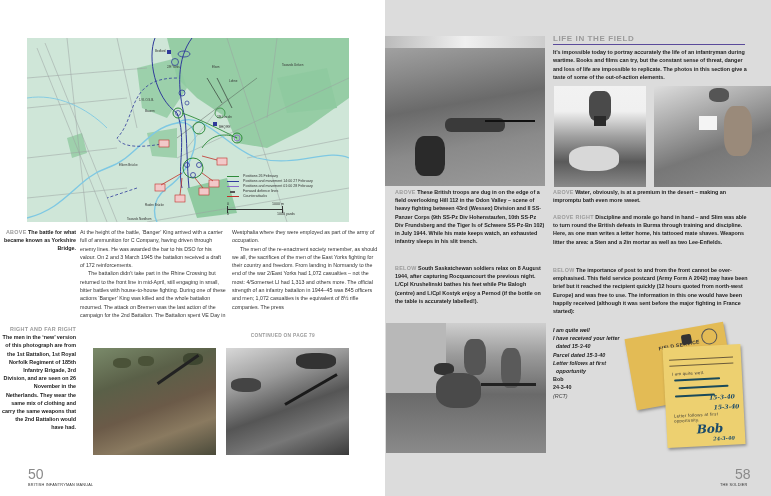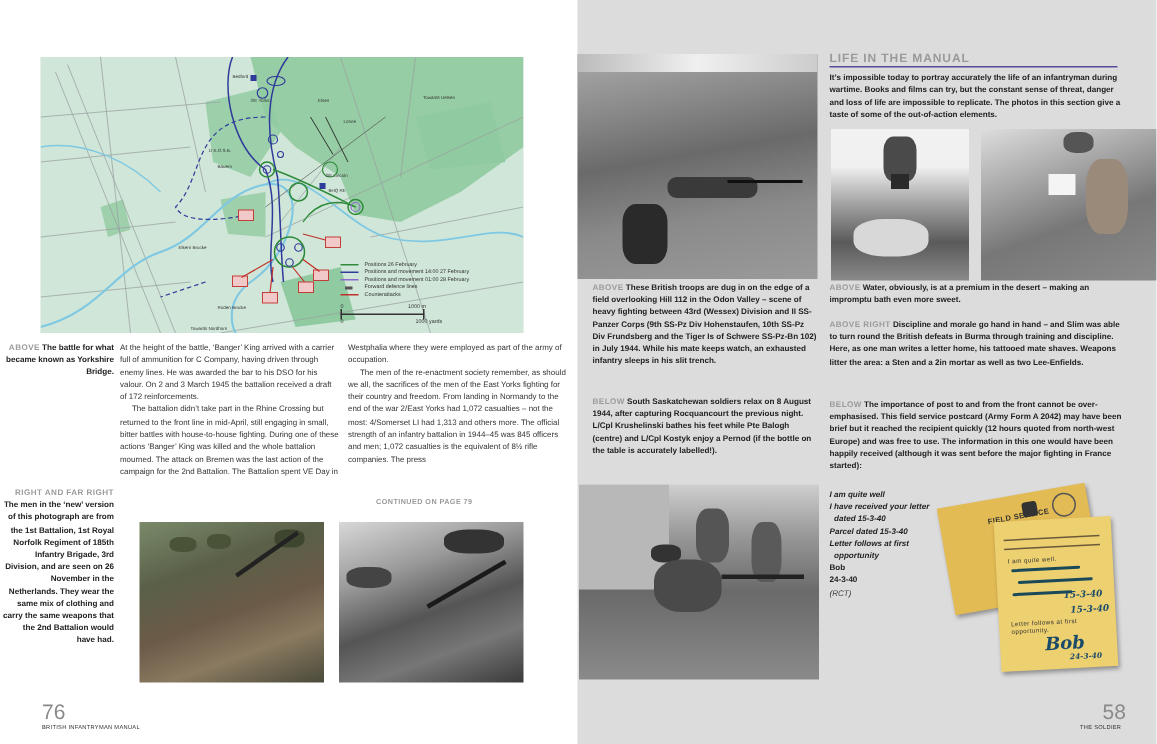--- a/index.html
+++ b/index.html
@@ -218,34 +218,34 @@
     <div class="photo-inner" style="left:90px;top:5px;width:20px;height:12px;background:#3e4630"></div>
     <div style="position:absolute;left:60px;top:20px;width:50px;height:3px;background:#222;transform:rotate(-35deg)"></div>
   </div>
 
   <div class="photo photo-bw" style="left:226px; top:348px; width:123px; height:107px;">
     <div class="photo-inner" style="left:70px;top:5px;width:40px;height:16px;background:#333"></div>
     <div class="photo-inner" style="left:5px;top:30px;width:30px;height:14px;background:#444"></div>
     <div style="position:absolute;left:55px;top:40px;width:60px;height:3px;background:#1a1a1a;transform:rotate(-30deg)"></div>
   </div>
 
-  <div class="page-num" style="left:28px; top:466px;">76</div>
+  <div class="page-num" style="left:28px; top:466px;">50</div>
   <div class="page-label" style="left:28px; top:483px;">BRITISH INFANTRYMAN MANUAL</div>
 </div>
 
 <div class="page-right"></div>
 
 <div class="photo photo-bw2" style="left:385px; top:36px; width:160px; height:150px;">
   <div style="position:absolute;left:0;top:0;width:160px;height:12px;background:linear-gradient(90deg,#bbb,#f0f0f0,#ccc)"></div>
   <div class="photo-inner" style="left:30px;top:100px;width:30px;height:40px;background:#2a2a2a;border-radius:30%"></div>
   <div style="position:absolute;left:60px;top:82px;width:60px;height:14px;background:#3a3a3a;border-radius:6px"></div>
   <div style="position:absolute;left:100px;top:84px;width:50px;height:2px;background:#111"></div>
 </div>
 
-<div class="section-title">LIFE IN THE MANUAL</div>
+<div class="section-title">LIFE IN THE FIELD</div>
 <div class="section-rule"></div>
 <div class="intro">It’s impossible today to portray accurately the life of an infantryman during wartime. Books and films can try, but the constant sense of threat, danger and loss of life are impossible to replicate. The photos in this section give a taste of some of the out-of-action elements.</div>
 
 <div class="photo photo-bw3" style="left:554px; top:86px; width:92px; height:101px;">
   <div class="photo-inner" style="left:35px;top:5px;width:22px;height:30px;background:#4a4a4a;border-radius:30%"></div>
   <div style="position:absolute;left:40px;top:30px;width:12px;height:10px;background:#2a2a2a"></div>
   <div class="photo-inner" style="left:15px;top:60px;width:50px;height:25px;background:#d8d8d8"></div>
 </div>
 
 <div class="photo photo-bw4" style="left:654px; top:86px; width:117px; height:101px;">

